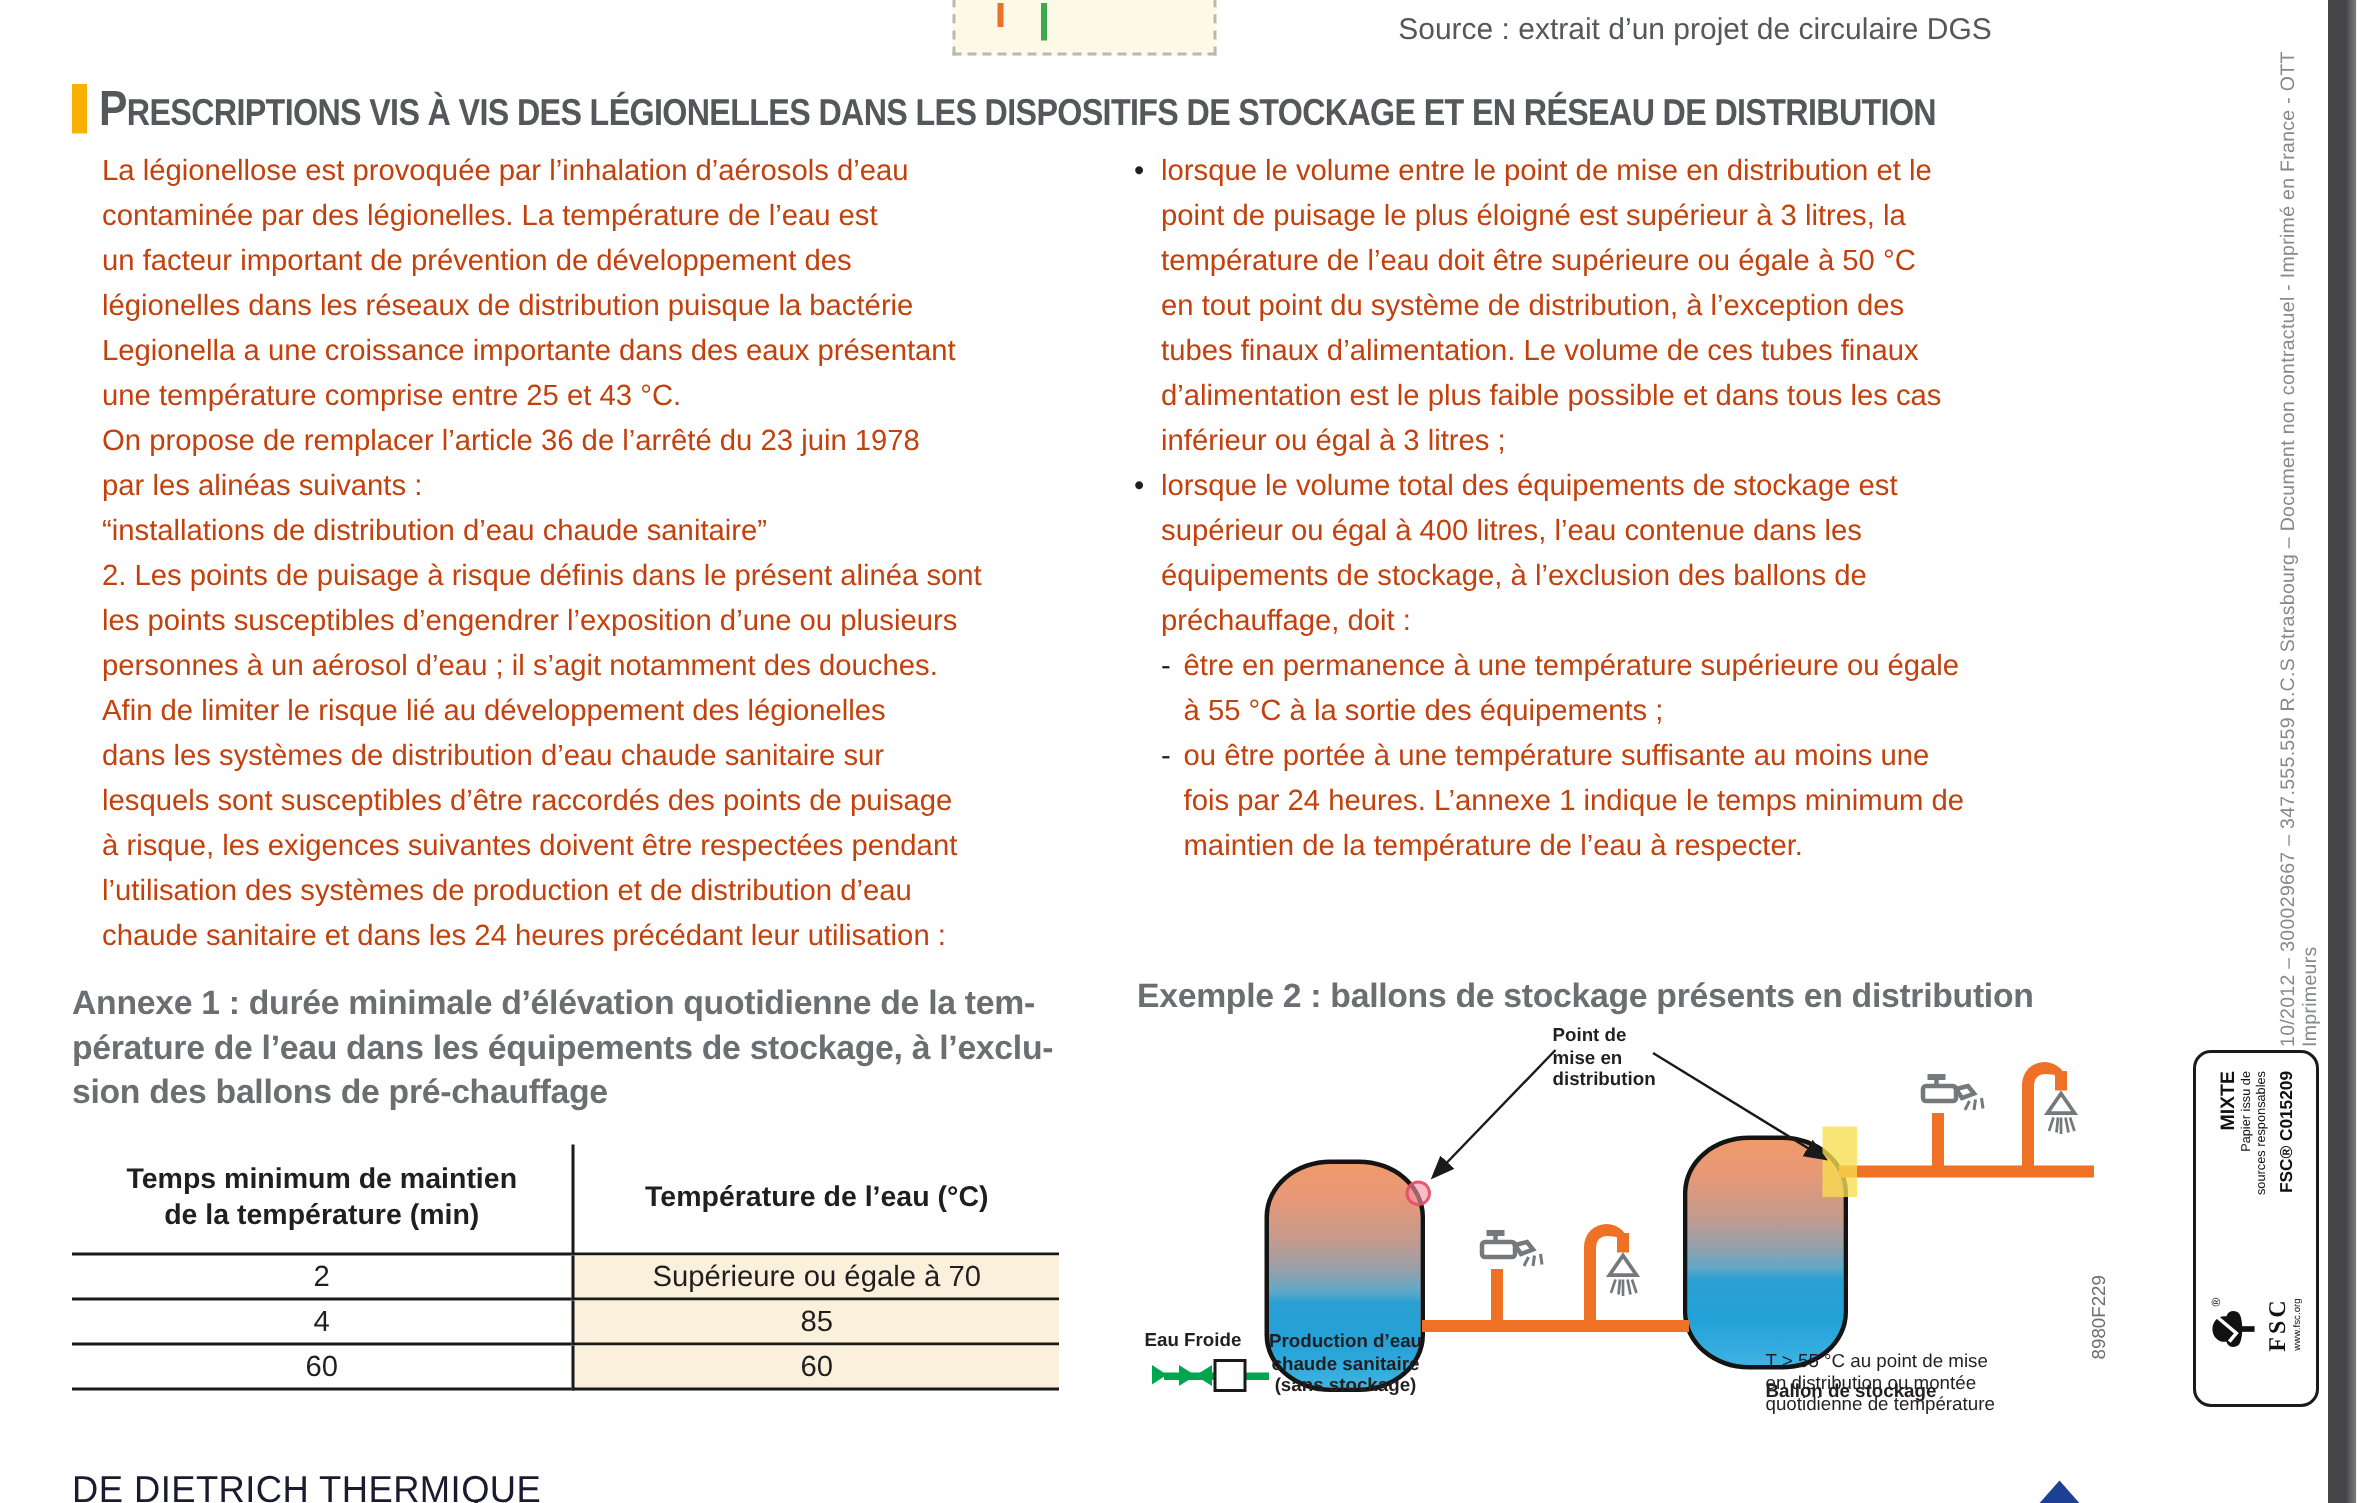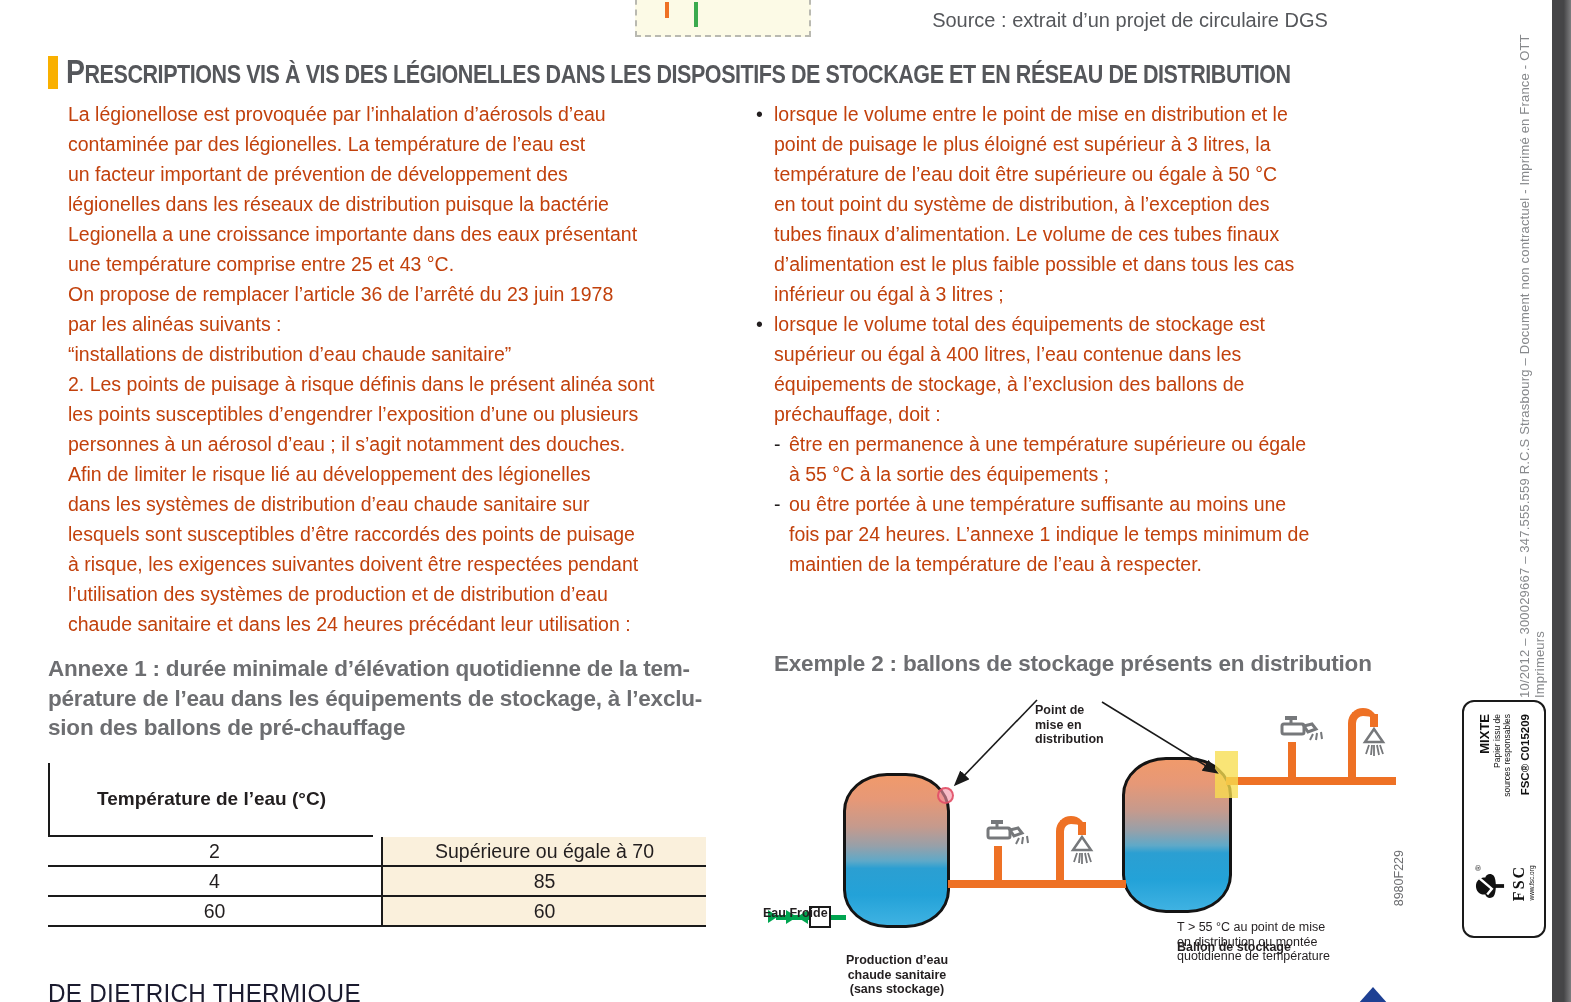--- a/index.html
+++ b/index.html
@@ -28,21 +28,21 @@
   .col-right { position:absolute; left:756px; top:99px; width:745px; }
   .bullet, .dash { display:flex; align-items:flex-start; }
   .marker { width:18px; flex:0 0 18px; font-size:19.5px; line-height:30px; }
   .dash { margin-left:18px; }
   .dash .marker { flex:0 0 15px; width:15px; }
   .btxt { flex:1; }
 
   .annexe-heading, .exemple-heading { position:absolute; font-size:22.5px; font-weight:bold;
     color:#6d6e71; line-height:29.5px; white-space:pre-line; letter-spacing:-0.2px; }
   .annexe-heading { left:48px; top:634px; width:700px;margin-top:20px; }
-  .exemple-heading { left:758px; top:649px; width:660px; white-space:nowrap;margin-left:16px; }
+  .exemple-heading { left:758px; top:649px; width:660px; white-space:nowrap; }
 
   
   .atable { position:absolute; left:48px; top:763px; width:658px; }
   .trow { display:flex; }
   .tcell { display:flex; align-items:center; justify-content:center; text-align:center;
     border-bottom:2px solid #1a1a1a; }
   .tcell.c1 { width:333px; }
   .tcell.c2 { width:325px; border-left:2px solid #1a1a1a; }
   .thead .tcell { height:74px; font-weight:bold; font-size:19px; line-height:24px; white-space:pre-line; }
   .tdata .tcell { height:30px; font-size:19.5px; }
@@ -53,21 +53,21 @@
     background:linear-gradient(180deg,#F09A6B 0%,#E69877 16%,#C59A8D 34%,#97A0A9 47%,
       #5FA9C8 57%,#2B9FD2 62%,#23A2D8 80%,#3FB2E2 100%); }
   .pipe { position:absolute; background:#EE7125; }
   .hook { position:absolute; border-left:8px solid #EE7125; border-top:8px solid #EE7125;
     border-top-left-radius:15px; border-top-right-radius:15px; }
   .yellow-mark { position:absolute; left:1215px; top:751px; width:23px; height:47px;
     background:rgba(247,222,80,0.78); }
   .pink-dot { position:absolute; left:937px; top:787px; width:17px; height:17px; border-radius:50%;
     background:rgba(244,148,166,0.62); border:2px solid rgba(224,74,99,0.85); }
   .dlabel { position:absolute; font-size:12.5px; line-height:14.5px; font-weight:bold;
-    color:#231f20; white-space:pre-line;margin-top:20px; }
+    color:#231f20; white-space:pre-line; }
   .dlabel.reg { font-weight:normal; }
   .vtext { writing-mode:vertical-rl; transform:rotate(180deg); }
   .ref-code { position:absolute; left:1392px; top:850px; font-size:12.5px; color:#6d6e71; }
 
   
   .imprint { position:absolute; left:1517px; top:6px; height:692px; font-size:13px;
     color:#87898c; letter-spacing:0.2px; }
   .dark-strip { position:absolute; left:1552px; top:0; width:19px; height:1002px;
     background:linear-gradient(90deg,#454547 0%,#454547 62%,#7d7d7f 100%); }
 
@@ -157,20 +157,22 @@
 maintien de la température de l’eau à respecter.</div>
     </div>
   </div>
 
   <div class="annexe-heading">Annexe 1 : durée minimale d’élévation quotidienne de la tem-
 pérature de l’eau dans les équipements de stockage, à l’exclu-
 sion des ballons de pré-chauffage</div>
 
   <div class="atable">
     <div class="trow thead">
+      <div class="tcell c1">Temps minimum de maintien
+de la température (min)</div>
       <div class="tcell c2">Température de l’eau (°C)</div>
     </div>
     <div class="trow tdata">
       <div class="tcell c1">2</div>
       <div class="tcell c2 shade">Supérieure ou égale à 70</div>
     </div>
     <div class="trow tdata">
       <div class="tcell c1">4</div>
       <div class="tcell c2 shade">85</div>
     </div>
@@ -261,21 +263,21 @@
     <polygon points="2,7 12,13.5 2,20" fill="#00A550"></polygon>
     <polygon points="20,7 20,21 31,14" fill="#00A550"></polygon>
     <polygon points="42,7 42,21 31,14" fill="#00A550"></polygon>
     <rect x="44" y="4" width="20" height="20" fill="#fff" stroke="#1a1a1a" stroke-width="2"></rect>
   </svg>
 
   <div class="dlabel" style="left:1035px;top:683px">Point de
 mise en
 distribution</div>
   <div class="dlabel" style="left:763px;top:886px">Eau Froide</div>
-  <div class="dlabel" style="left:832px;top:933px;width:130px;text-align:center">Production d’eau
+  <div class="dlabel" style="left:832px;top:887px;width:130px;text-align:center">Production d’eau
 chaude sanitaire
 (sans stockage)</div>
   <div class="dlabel" style="left:1177px;top:920px">Ballon de stockage</div>
   <div class="dlabel reg" style="left:1177px;top:900px">T &gt; 55 °C au point de mise
 en distribution ou montée
 quotidienne de température</div>
   <div class="ref-code vtext">8980F229</div>
 
   <div class="imprint vtext">10/2012 – 300029667 – 347.555.559 R.C.S Strasbourg – Document non contractuel - Imprimé en France - OTT Imprimeurs</div>
   <div class="dark-strip"></div>

